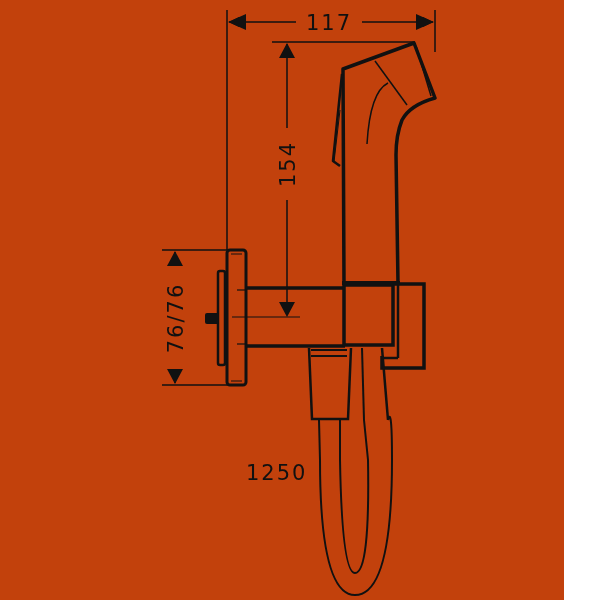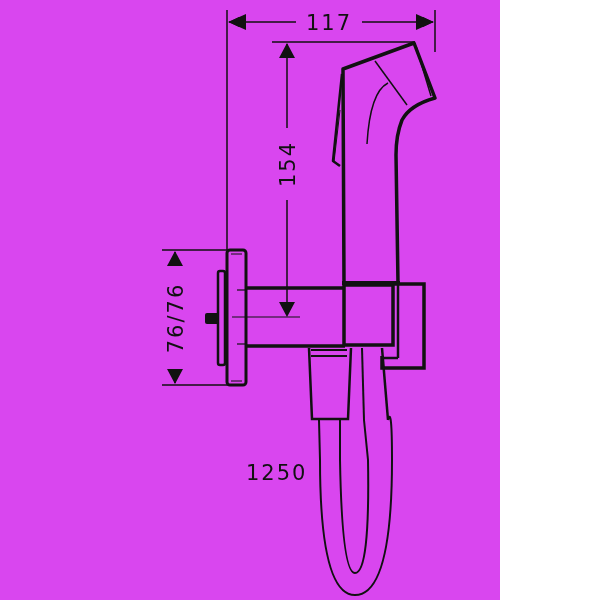--- a/index.html
+++ b/index.html
@@ -1,16 +1,16 @@
 <!DOCTYPE html>
 <html><head>
 <meta charset="utf-8">
 <style>
   html, body { margin: 0; padding: 0; background: #ffffff; }
-  .canvas { position: relative; width: 500px; height: 600px; background: #d946ef; overflow: hidden; }
+  .canvas { position: relative; width: 564px; height: 600px; background: #c2410c; overflow: hidden; }
   svg { position: absolute; left: 0; top: 0; }
   .dimtext { font-family: "DejaVu Sans", sans-serif; font-size: 21px; fill: #111; letter-spacing: 2px; }
 </style>
 </head>
 <body>
 
 <div class="canvas">
 <svg width="600" height="600" viewBox="0 0 600 600">
   <defs>
     <marker id="arr" viewBox="0 0 10 10" refX="10" refY="5" markerWidth="10" markerHeight="10" orient="auto-start-reverse" markerUnits="userSpaceOnUse">

